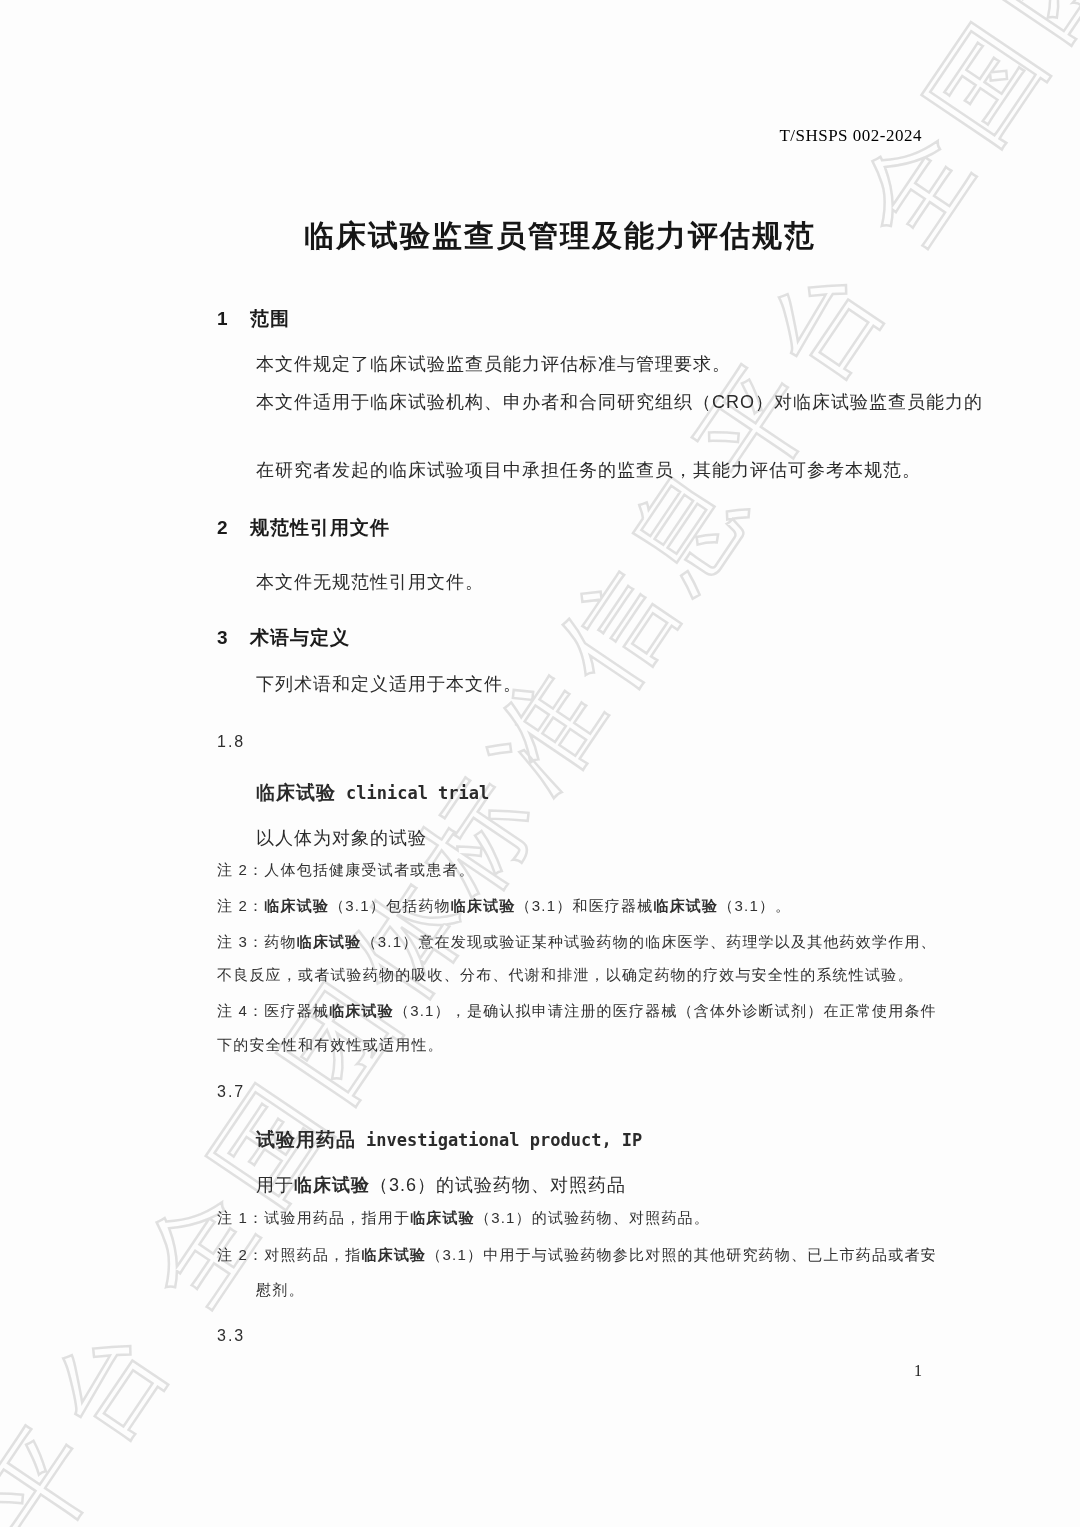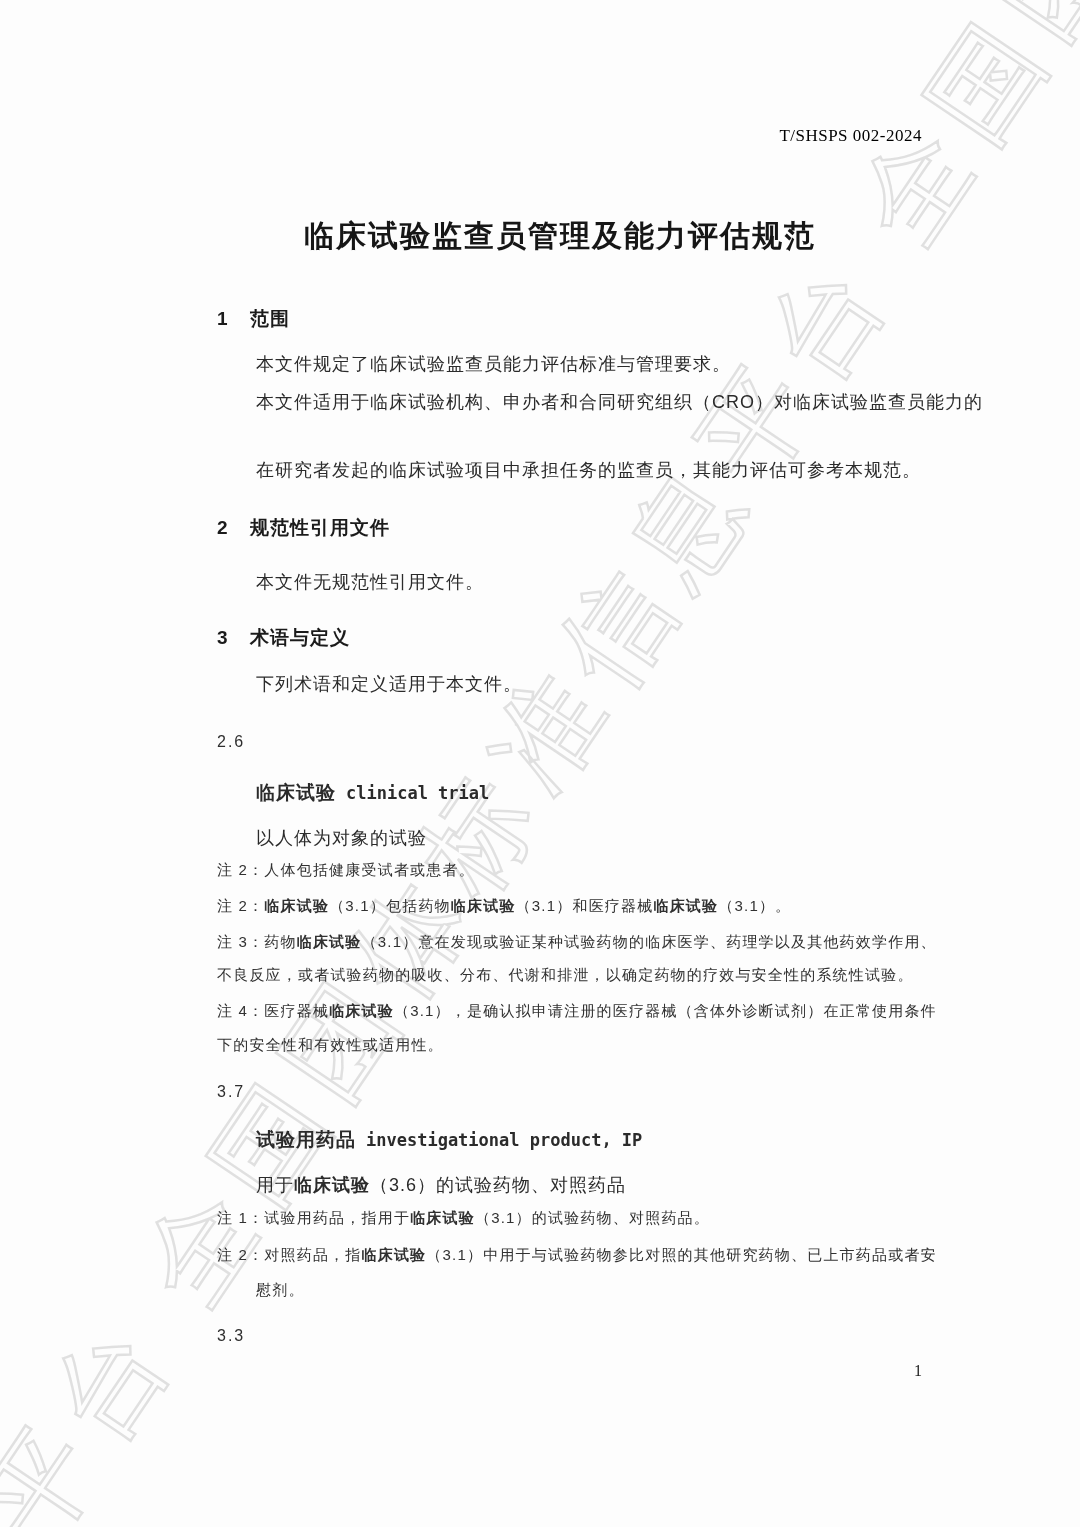--- a/index.html
+++ b/index.html
@@ -75,21 +75,21 @@
   <div class="ln indent" style="top:390px">本文件适用于临床试验机构、申办者和合同研究组织（CRO）对临床试验监查员能力的</div>
   <div class="ln indent" style="top:352px">本文件规定了临床试验监查员能力评估标准与管理要求。</div>
   <div class="ln indent" style="top:458px">在研究者发起的临床试验项目中承担任务的监查员，其能力评估可参考本规范。</div>
 
   <div class="ln h" style="top:515px"><span class="hnum">2</span><span>规范性引用文件</span></div>
   <div class="ln indent" style="top:570px">本文件无规范性引用文件。</div>
 
   <div class="ln h" style="top:625px"><span class="hnum">3</span><span>术语与定义</span></div>
   <div class="ln indent" style="top:672px">下列术语和定义适用于本文件。</div>
 
-  <div class="ln clause" style="top:733px">2.6</div>
+  <div class="ln clause" style="top:733px">1.8</div>
   <div class="ln indent" style="top:780px"><span class="term-zh">临床试验</span><span class="term-en">clinical trial</span></div>
   <div class="ln indent" style="top:826px">以人体为对象的试验</div>
   <div class="ln note" style="top:861px">注 2：人体包括健康受试者或患者。</div>
   <div class="ln note" style="top:897px"><span>注 2：</span><span class="b">临床试验</span><span>（3.1）包括药物</span><span class="b">临床试验</span><span>（3.1）和医疗器械</span><span class="b">临床试验</span><span>（3.1）。</span></div>
   <div class="ln note" style="top:933px"><span>注 3：药物</span><span class="b">临床试验</span><span>（3.1）意在发现或验证某种试验药物的临床医学、药理学以及其他药效学作用、</span></div>
   <div class="ln note" style="top:966px">不良反应，或者试验药物的吸收、分布、代谢和排泄，以确定药物的疗效与安全性的系统性试验。</div>
   <div class="ln note" style="top:1002px"><span>注 4：医疗器械</span><span class="b">临床试验</span><span>（3.1），是确认拟申请注册的医疗器械（含体外诊断试剂）在正常使用条件</span></div>
   <div class="ln note" style="top:1036px">下的安全性和有效性或适用性。</div>
 
   <div class="ln clause" style="top:1083px">3.7</div>

